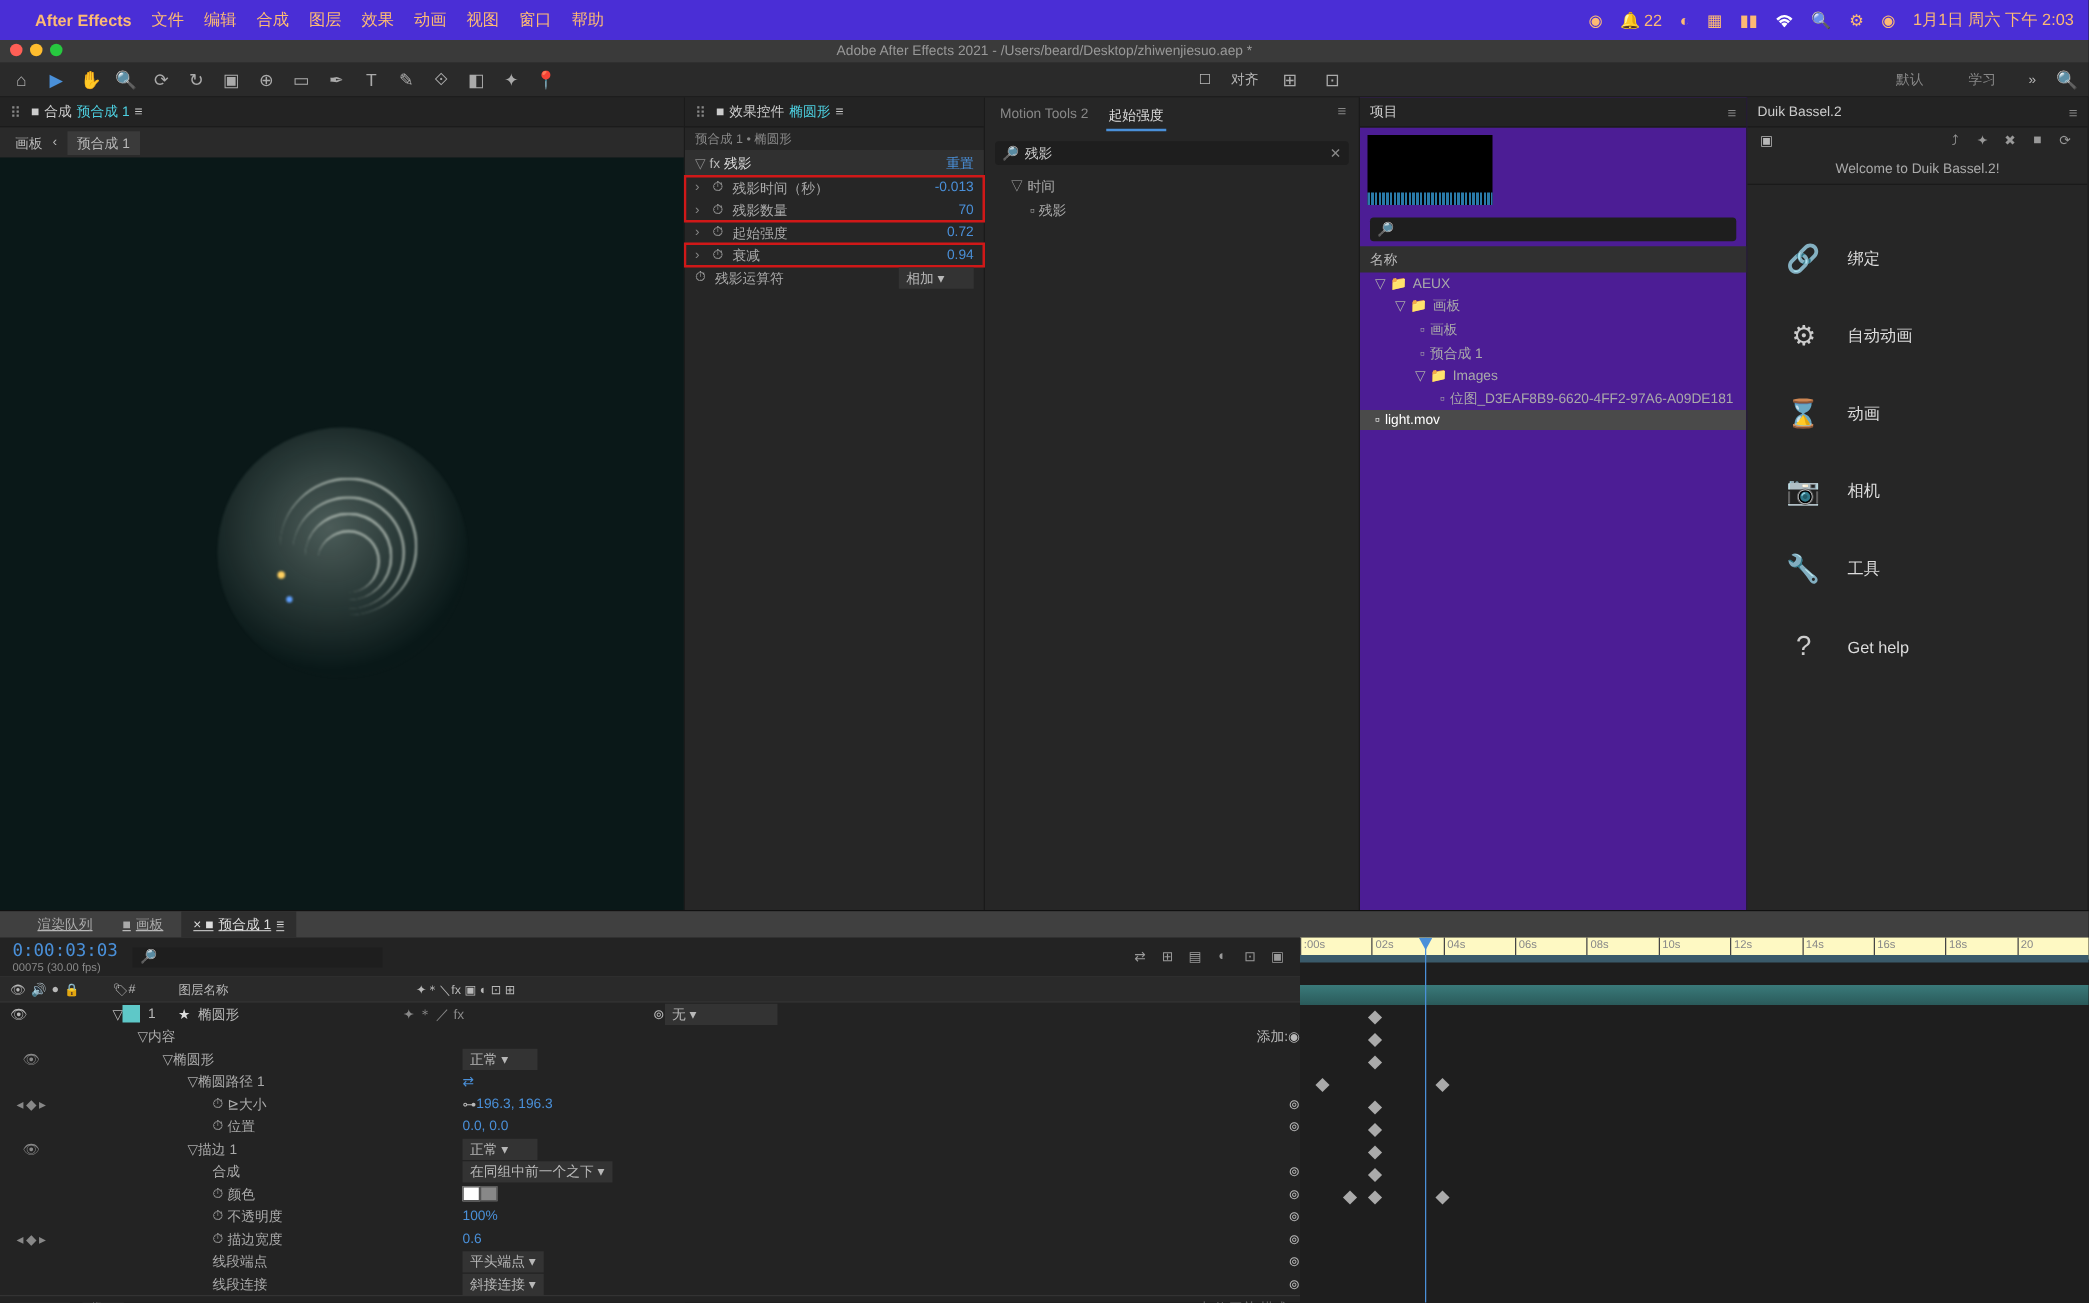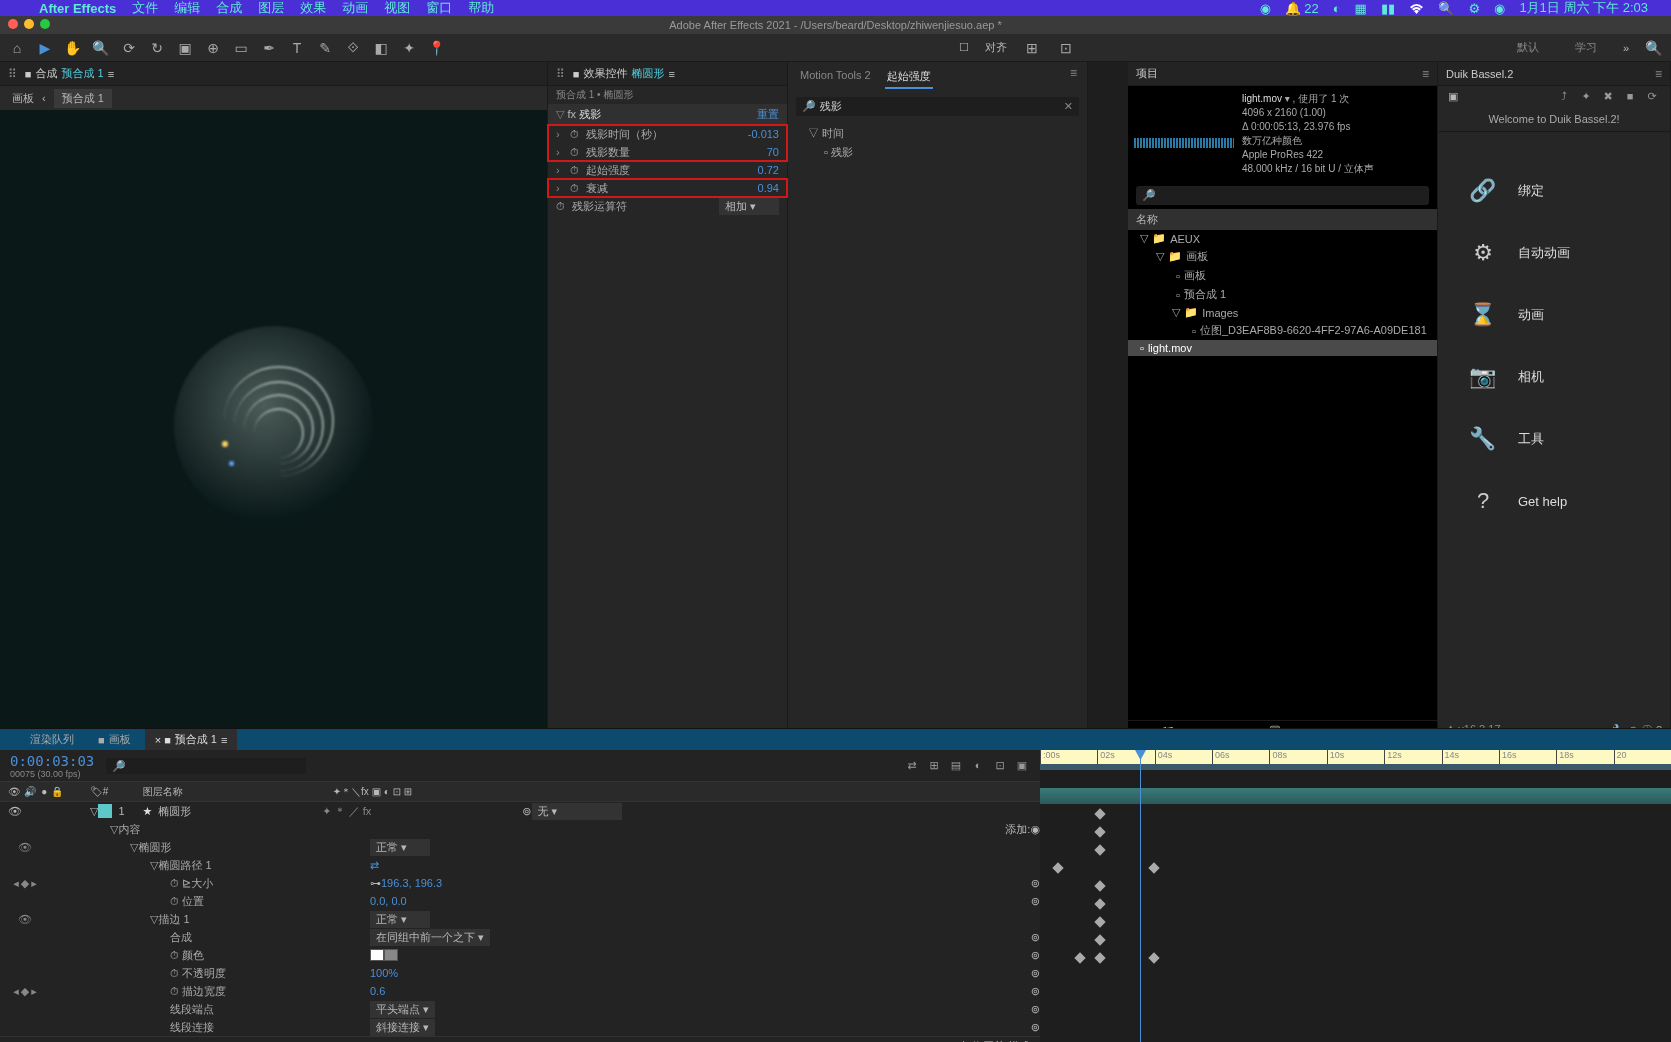--- a/index.html
+++ b/index.html
@@ -1,19 +1,19 @@
 <!DOCTYPE html>
 <html><head>
 <meta charset="utf-8">
 <style>
 * { margin: 0; padding: 0; box-sizing: border-box; font-family: -apple-system, "Helvetica Neue", Arial, sans-serif; }
 body { background: #1e1e1e; color: #b8b8b8; font-size: 11px; overflow: hidden; width: 1671px; height: 1042px; position: relative; }
 
 
-.mac-menubar { background: #4a2ed6; height: 16px; display: flex; align-items: center; padding: 0 23px; color: #5eead4; font-size: 13px; justify-content: space-between; }
+.mac-menubar { background: #4a2ed6; height: 32px; display: flex; align-items: center; padding: 0 12px; color: #fdba74; font-size: 13px; justify-content: space-between; }
 .mac-left { display: flex; align-items: center; gap: 16px; }
 .mac-right { display: flex; align-items: center; gap: 14px; }
 .apple { font-size: 15px; }
 .app-name { font-weight: 600; }
 .menu-item { cursor: default; }
 .notif { display: flex; align-items: center; gap: 3px; }
 
 
 .win-title { background: #3a3a3a; color: #999; text-align: center; font-size: 11px; height: 18px; line-height: 18px; position: relative; }
 .traffic { position: absolute; left: 8px; top: 3px; display: flex; gap: 6px; }
@@ -64,21 +64,21 @@
 .ep-tabs { display: flex; gap: 12px; padding: 4px 10px; }
 .ep-tab { color: #888; padding: 3px 2px; }
 .ep-tab.active { color: #ddd; border-bottom: 2px solid #4a90d9; }
 .search-box { margin: 4px 8px; background: #1e1e1e; padding: 3px 6px; display: flex; align-items: center; gap: 4px; border-radius: 3px; }
 .search-box input { background: none; border: none; color: #ccc; flex: 1; outline: none; font-size: 11px; }
 .search-x { color: #888; }
 .ep-tree { padding: 4px 8px; }
 .ep-item { padding: 2px 0 2px 12px; color: #aaa; }
 
 
-.proj-col { width: 310px; background: #000000; margin-left: 40px; }
+.proj-col { width: 310px; background: #4c1d95; }
 .proj-info { display: flex; padding: 6px; gap: 8px; }
 .proj-thumb { width: 100px; height: 56px; background: #000; position: relative; }
 .proj-wave { position:absolute; bottom:0; left:0; right:0; height:10px; background: repeating-linear-gradient(90deg,#2a7aa8 0 2px, transparent 2px 3px); }
 .proj-meta { font-size: 10px; color: #aaa; line-height: 1.4; }
 .proj-meta .name { color: #ddd; }
 .proj-list { flex:1; overflow:auto; }
 .proj-header { background:#303030; padding:3px 8px; }
 .proj-row { padding: 2px 8px 2px 20px; color:#aaa; display:flex; align-items:center; gap:4px; }
 .proj-row.sel { background:#4a4a4a; color:#fff; }
 .folder-i { color:#888; }
@@ -94,21 +94,21 @@
 .duik-footer { position:absolute; bottom:4px; left:8px; right:8px; display:flex; justify-content:space-between; color:#888; }
 
 
 .viewer-bottom { background:#2a2a2a; height:22px; display:flex; align-items:center; padding:0 8px; gap:10px; font-size:11px; position:absolute; bottom:0; left:0; width:548px; }
 .vb-item { color:#aaa; }
 .vb-dd { background:#333; padding:1px 6px; }
 .prog-bar { width:130px; height:4px; background: linear-gradient(90deg, #2a7aa8 0%, #2a7aa8 100%); margin:0 4px; }
 
 
 .timeline { position:absolute; bottom:0; left:0; right:0; height:314px; background:#232323; border-top:1px solid #111; display:flex; flex-direction:column; }
-.tl-tabs { height:24px; display:flex; align-items:center; gap:4px; padding:0 20px; background:#0c4a6e; }
+.tl-tabs { height:24px; display:flex; align-items:center; gap:4px; padding:0 20px; background:#404040;text-decoration:underline; }
 .tl-tab { padding:3px 10px; color:#aaa; display:flex; gap:4px; align-items:center; }
 .tl-tab.active { background:#2e2e2e; color:#ddd; }
 .tl-body { flex:1; display:flex; }
 .tl-left { width:1040px; display:flex; flex-direction:column; }
 .tl-right { flex:1; background:#1e1e1e; position:relative; }
 .tl-header { height:32px; display:flex; align-items:center; padding:0 10px; gap:12px; border-bottom:1px solid #333; }
 .tc { color:#4a90d9; font-size:14px; font-family: monospace; }
 .tc-sub { color:#888; font-size:9px; }
 .tl-cols { height:20px; display:flex; align-items:center; background:#2a2a2a; border-bottom:1px solid #333; font-size:10px; }
 .tl-col-icons { width:90px; padding:0 8px; display:flex; gap:4px; }
@@ -322,28 +322,20 @@
 
   <div class="col proj-col">
     <div class="panel-tab-bar">
       <span class="panel-tab">项目</span>
       <span style="margin-left:auto" class="panel-menu-icon">≡</span>
     </div>
     <div class="proj-info">
       <div class="proj-thumb">
           <div class="proj-wave"></div>
         </div>
-      <div class="proj-meta">
-        <div><span class="name">light.mov</span> ▾ , <span>使用了 1 次</span></div>
-        <div>4096 x 2160 (1.00)</div>
-        <div>Δ 0:00:05:13, 23.976 fps</div>
-        <div>数万亿种颜色</div>
-        <div>Apple ProRes 422</div>
-        <div>48.000 kHz / 16 bit U / 立体声</div>
-      </div>
     </div>
     <div class="search-box">
       <span>🔎</span>
         <input style="">
     </div>
     <div class="proj-header">名称</div>
     <div class="proj-list">
       <div class="proj-row" style="padding-left:12px">▽ <span class="folder-i">📁</span> <span>AEUX</span></div>
       <div class="proj-row" style="padding-left:28px">▽ <span class="folder-i">📁</span> <span>画板</span></div>
       <div class="proj-row" style="padding-left:48px">▫ <span>画板</span></div>

